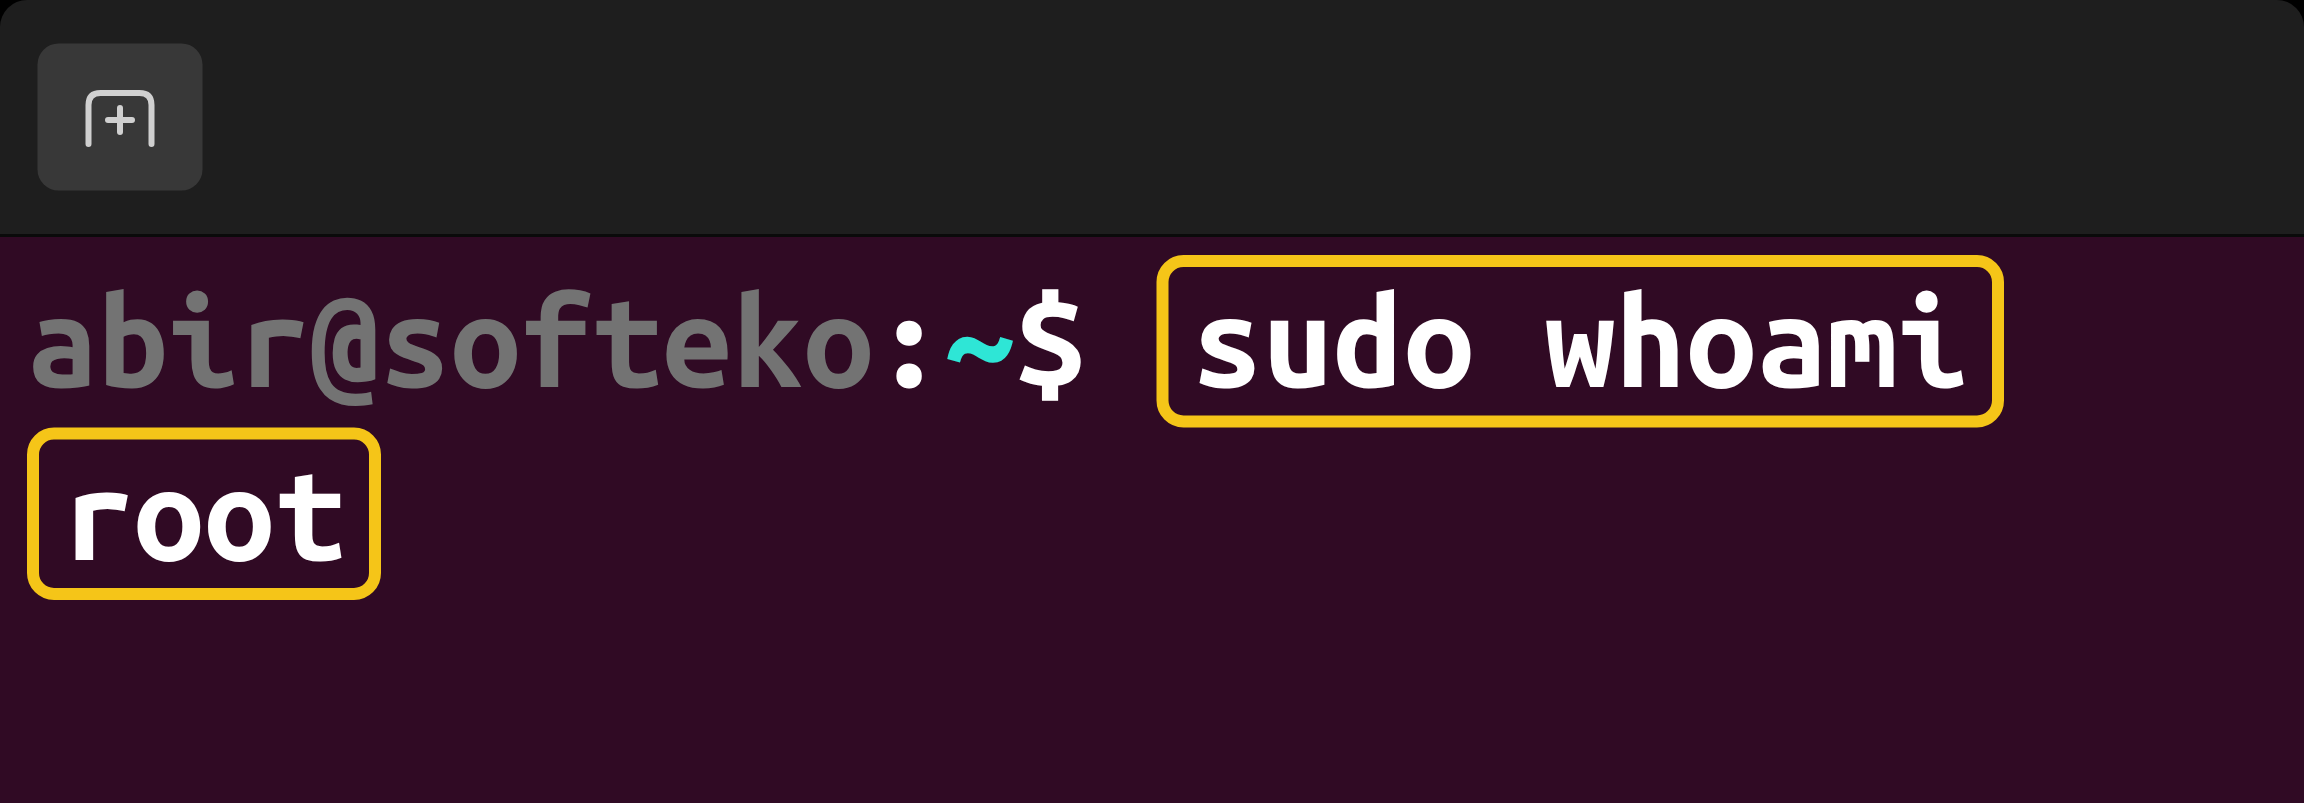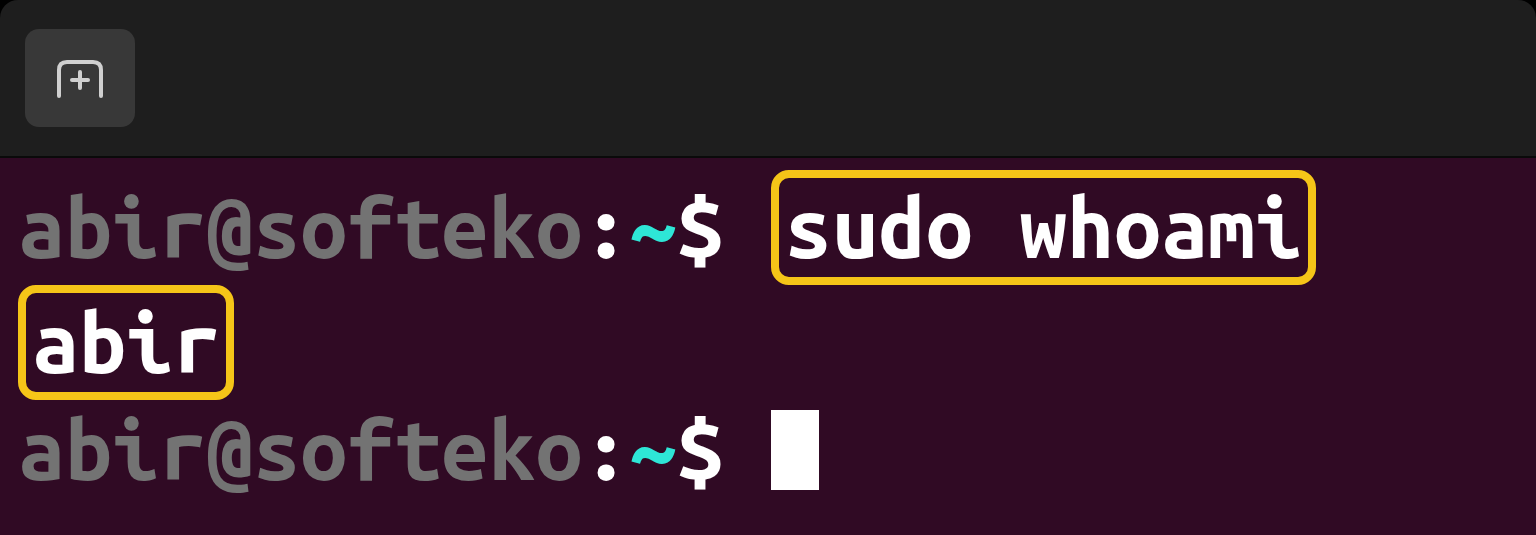--- a/index.html
+++ b/index.html
@@ -61,21 +61,21 @@
     }
     .command-text {
       color: #ffffff;
     }
     .output-text {
       color: #ffffff;
     }
     .highlight-box {
       border: 8px solid #f5c518;
       border-radius: 18px;
-      padding: 0 6px;
+      padding: 0 16px;
       display: inline-block;
     }
     .cursor-block {
       display: inline-block;
       width: 48px;
       height: 80px;
       background: #ffffff;
       vertical-align: text-bottom;
       margin-bottom: 6px;
     }
@@ -91,15 +91,14 @@
     <svg viewBox="0 0 50 40">
       <path d="M 4 38 L 4 12 Q 4 4 12 4 L 38 4 Q 46 4 46 12 L 46 38" stroke="#d0d0d0" stroke-width="4" fill="none" stroke-linecap="round"></path>
       <line x1="25" y1="14" x2="25" y2="30" stroke="#d0d0d0" stroke-width="4" stroke-linecap="round"></line>
       <line x1="17" y1="22" x2="33" y2="22" stroke="#d0d0d0" stroke-width="4" stroke-linecap="round"></line>
     </svg>
   </div>
 </div>
 
 <div class="terminal-body">
   <div class="terminal-line"><span class="prompt-user-host">abir@softeko</span><span class="prompt-colon">:</span><span class="prompt-tilde">~</span><span class="prompt-dollar">$</span><span class="command-text"> </span><span class="highlight-box"><span class="command-text">sudo whoami</span></span></div>
-  <div class="terminal-line"><span class="highlight-box"><span class="output-text">abir</span></span></div>
-  <div class="terminal-line"><span class="prompt-user-host">abir@softeko</span><span class="prompt-colon">:</span><span class="prompt-tilde">~</span><span class="prompt-dollar">$</span><span class="command-text"> </span><span class="cursor-block"></span></div>
+  <div class="terminal-line"><span class="highlight-box"><span class="output-text">root</span></span></div>
 </div>
 
 </body></html>

